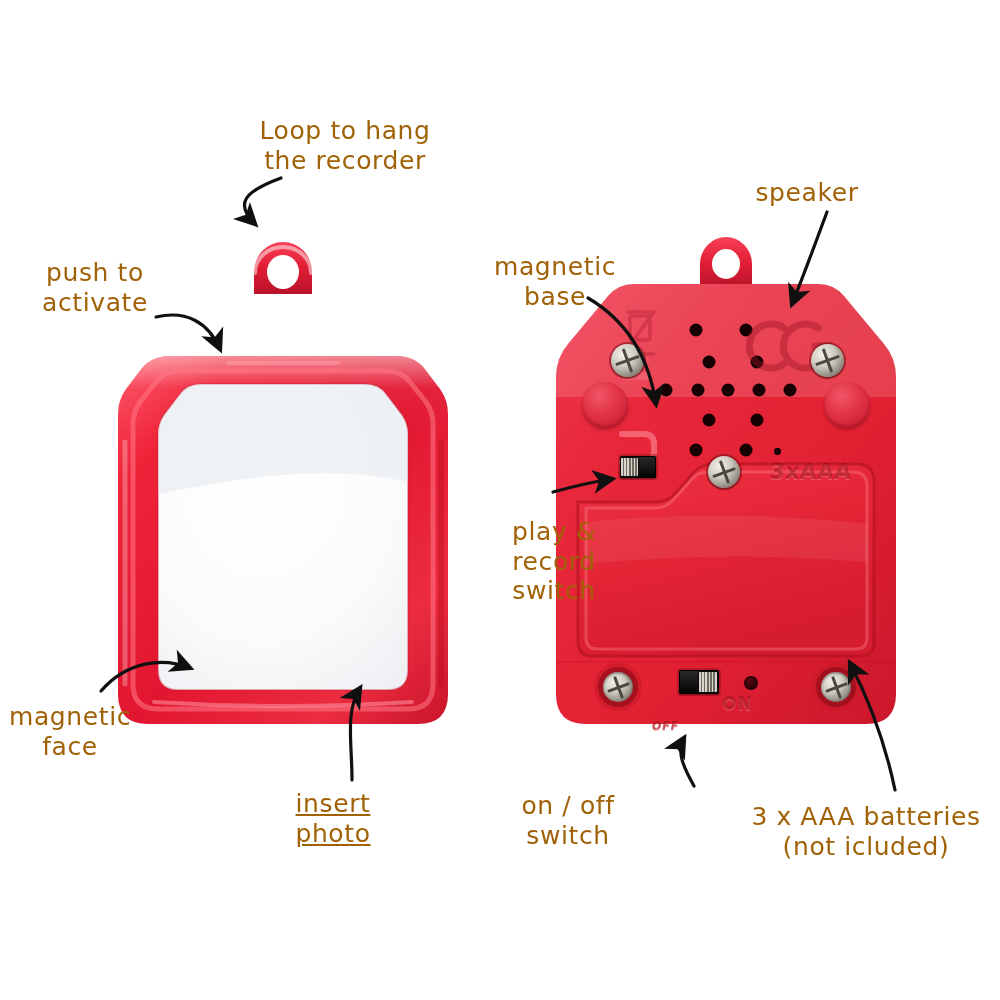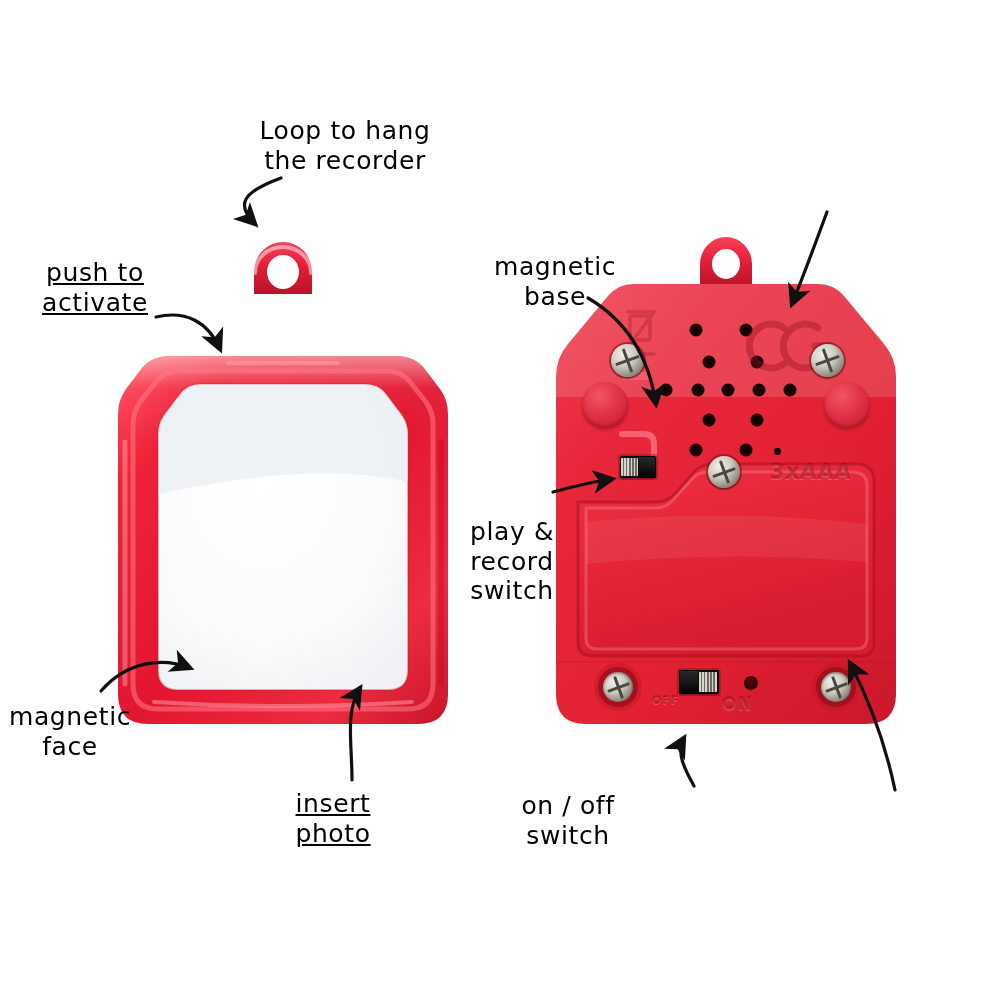--- a/index.html
+++ b/index.html
@@ -9,21 +9,21 @@
     background:#ffffff;
     font-family:"DejaVu Sans", sans-serif;
     overflow:hidden;
     position:relative;
   }
   #stage{position:absolute;left:0;top:0;width:1000px;height:1000px;}
 
   
   .anno{
     position:absolute;
-    color:#000000;
+    color:#a16207;
     font-family:"DejaVu Sans", sans-serif;
     font-size:25px;
     line-height:1.18;
     letter-spacing:.6px;
     white-space:pre-line;
     font-weight:400;
   }
   .anno.c{text-align:center;}
 
   
@@ -301,21 +301,21 @@
     <div class="magpad" style="left:26px;top:150px;width:46px;height:46px;"></div>
     <div class="magpad" style="left:268px;top:150px;width:46px;height:46px;"></div>
 
     <div class="slide-switch" style="left:64px;top:224px;width:36px;height:22px;">
       <span class="knob"></span>
     </div>
 
     <div class="slide-switch rightpos" style="left:123px;top:438px;width:40px;height:24px;">
       <span class="knob"></span>
     </div>
-    <div class="emboss" style="left:96px;top:462px;font-size:11px;">OFF</div>
+    <div class="emboss" style="left:96px;top:488px;font-size:11px;font-style:italic;">OFF</div>
     <div class="emboss" style="left:166px;top:462px;font-size:17px;">ON</div>
 
     <div style="position:absolute;left:188px;top:444px;width:14px;height:14px;border-radius:50%;
                 background:radial-gradient(circle at 38% 30%,#5a0610 0%,#2a0206 70%,#170002 100%);
                 box-shadow:inset 0 1px 2px rgba(0,0,0,.6);"></div>
 
     <div style="position:absolute;left:218px;top:216px;width:7px;height:7px;border-radius:50%;
                 background:#1d0104;box-shadow:inset 0 1px 1px #000;"></div>
 
     <div class="emboss" style="left:214px;top:228px;font-size:21px;transform:skewX(-6deg);">3xAAA</div>
@@ -345,34 +345,37 @@
 
       <path d="M694 786 C684 768 676 752 684 738"></path>
 
       <path d="M895 790 C885 742 869 700 850 663"></path>
     </g>
   </svg>
 
   <div class="anno c" style="left:245px;top:116px;width:200px;">Loop to hang
 the recorder</div>
 
-  <div class="anno c" style="left:15px;top:258px;width:160px;text-decoration:underline;">push to
+  <div class="anno c" style="left:15px;top:258px;width:160px;">push to
 activate</div>
 
   <div class="anno c" style="left:0px;top:702px;width:140px;">magnetic
 face</div>
 
   <div class="anno c" style="left:263px;top:789px;width:140px;text-decoration:underline;">insert
 photo</div>
 
   <div class="anno c" style="left:472px;top:252px;width:166px;">magnetic
 base</div>
 
-
-  <div class="anno c" style="left:424px;top:517px;width:176px;">play &amp;
+  <div class="anno c" style="left:727px;top:178px;width:160px;">speaker</div>
+
+  <div class="anno c" style="left:448px;top:517px;width:176px;padding-left:18px;">play &amp;
 record
 switch</div>
 
   <div class="anno c" style="left:488px;top:791px;width:160px;text-align:center;">on / off
 switch</div>
 
+  <div class="anno c" style="left:741px;top:802px;width:250px;">3 x AAA batteries
+(not icluded)</div>
 
 </div>
 
 </body></html>

